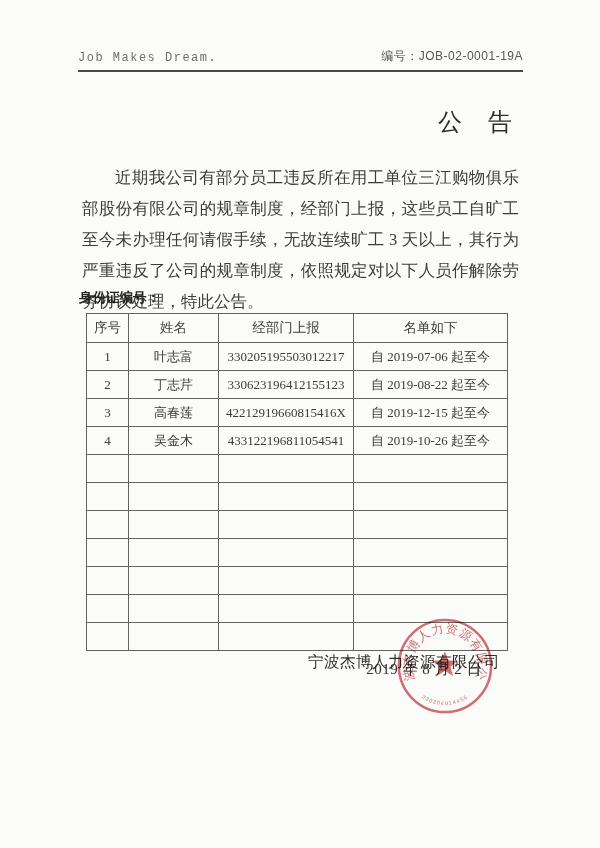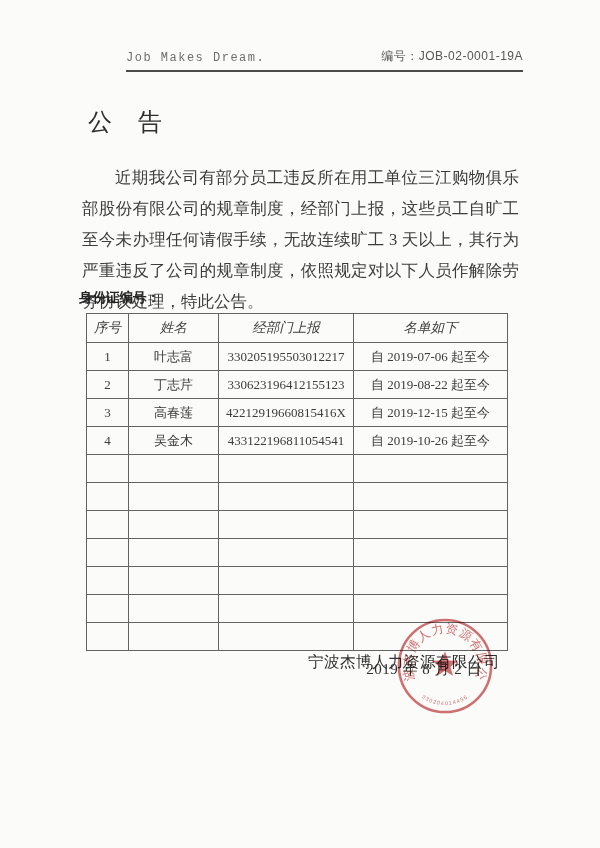--- a/index.html
+++ b/index.html
@@ -8,34 +8,34 @@
     width:600px; height:848px;
     background:#fbfbf9;
     font-family:"Liberation Serif","DejaVu Serif",serif;
     color:#3e3e3e;
     overflow:hidden;
   }
   
   .doc-header {
     position:absolute; left:78px; right:77px; top:48px;
     display:flex; justify-content:space-between; align-items:flex-end;
-    border-bottom:2px solid #4a4a4a; padding-bottom:5px;margin-left:48px;
+    border-bottom:2px solid #4a4a4a; padding-bottom:5px;
   }
   .doc-header .slogan {
     font-family:"Liberation Mono","DejaVu Sans Mono",monospace;
     font-size:12px; color:#6e6e6e; letter-spacing:1.5px;
   }
   .doc-header .doc-number {
     font-family:Liberation Sans, sans-serif;
     font-size:12px; color:#565656; letter-spacing:0.5px;
   }
   
   .doc-title {
     position:absolute; top:106px; left:78px; right:78px;
-    margin:0; text-align:left;
+    margin:0; text-align:right;
     font-size:24px; font-weight:500; color:#2e2e2e;
     letter-spacing:10px; text-indent:10px;
   }
   
   .doc-body {
     position:absolute; top:158px; left:78px; right:77px;
     margin:4px;
     font-size:16.5px; line-height:31px;
     text-align:justify; text-indent:2em; color:#3c3c3c;
   }
@@ -49,21 +49,21 @@
   .roster-table {
     position:absolute; top:313px; left:86px;
     width:421px; border-collapse:collapse; table-layout:fixed;
   }
   .roster-table th, .roster-table td {
     border:1px solid #636363; padding:0;
     text-align:center; vertical-align:middle;
     color:#3b3b3b; font-weight:normal;
     overflow:hidden; white-space:nowrap;
   }
-  .roster-table thead th { height:28px; font-size:13.5px;font-style:italic; }
+  .roster-table thead th { height:28px; font-size:13.5px; }
   .roster-table tbody td { height:27px; font-size:13px; }
   
   .footer-company {
     position:absolute; top:652px; right:100px;
     font-size:15.5px; letter-spacing:0.5px; color:#303030;
   }
   .footer-date {
     position:absolute; top:660px; right:118px;
     font-size:15px; letter-spacing:0.5px; color:#303030;margin-left:40px;
   }

